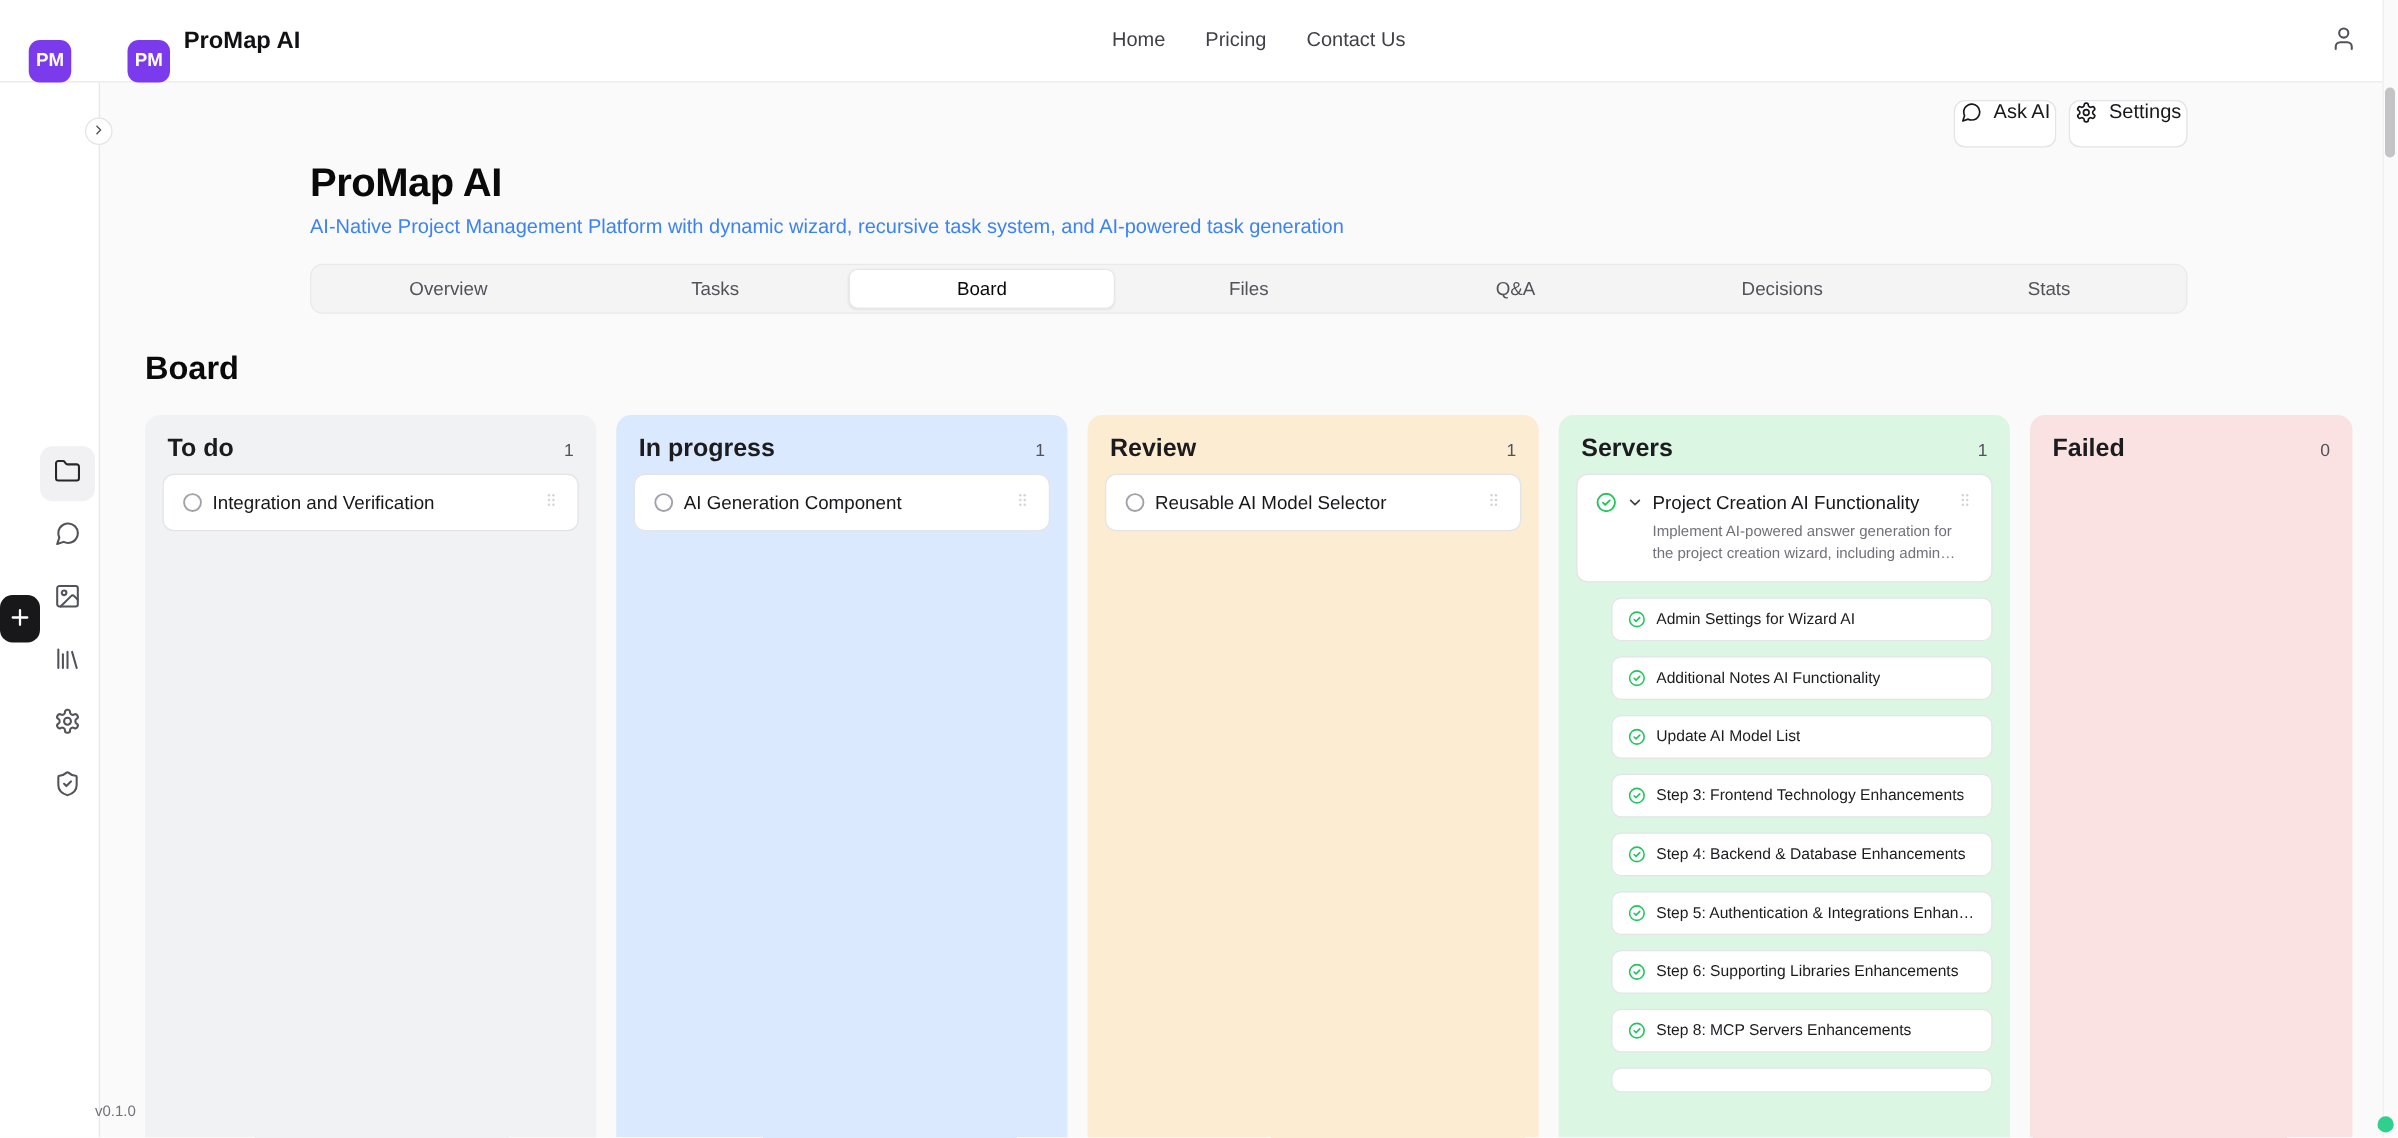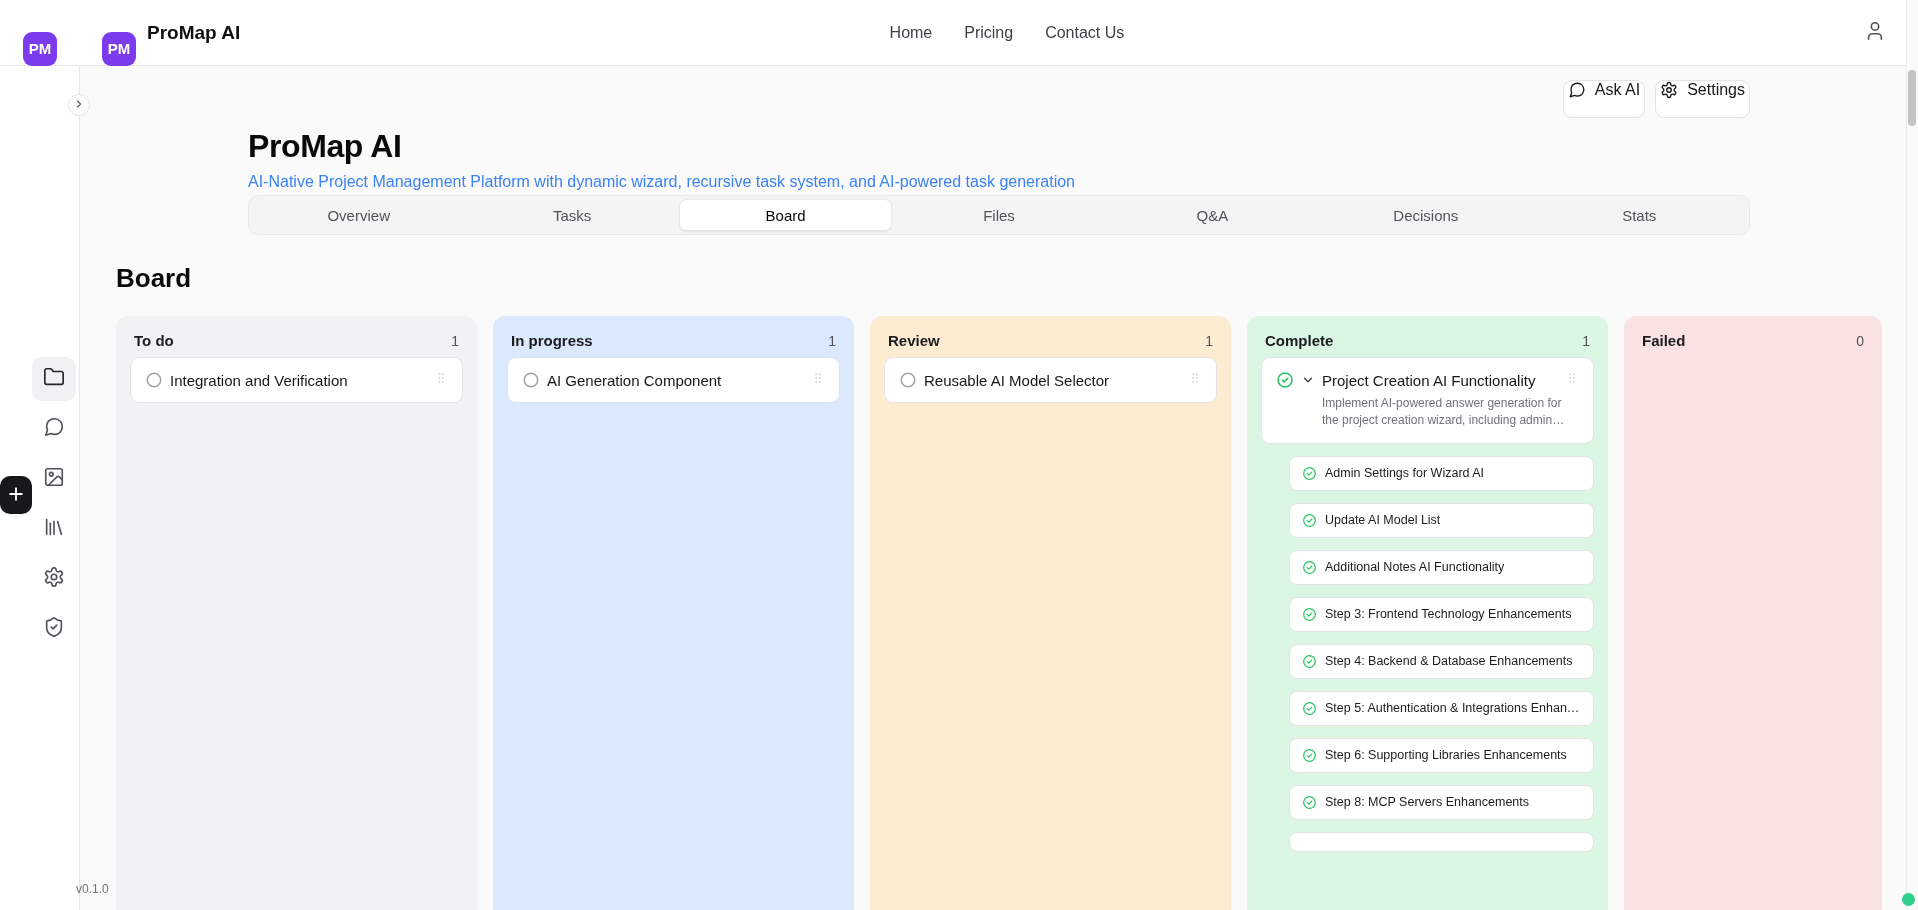--- a/index.html
+++ b/index.html
@@ -41,36 +41,36 @@
   
   .main { flex:1; background:#fafafa; overflow:hidden; padding:0 36px; }
   .hdr { max-width:1502px; margin:0 auto; }
   .actions-row { display:flex; justify-content:flex-end; gap:10px; margin-top:14px; }
   .btn { height:38px; padding:0 4px; border:1px solid #e4e4e7; background:#fff;
     border-radius:9px; display:inline-flex; align-items:flex-start; gap:9px;
     font-size:16px; font-weight:500; color:#18181b; cursor:pointer;
     font-family:"Liberation Sans", sans-serif; }
   .page-title { font-size:32px; font-weight:700; margin:10px 0 0; color:#0a0a0a; letter-spacing:-0.4px; }
   .page-sub { margin:8px 0 0; font-size:16px; color:#3b82f6; }
-  .tabs { margin-top:4px; background:#f4f4f5; border:1px solid #e9e9ec; border-radius:10px;
+  .tabs { margin-top:20px; background:#f4f4f5; border:1px solid #e9e9ec; border-radius:10px;
     padding:3px; display:flex; height:40px; }
   .tab { flex:1; display:flex; align-items:center; justify-content:center;
     font-size:15px; font-weight:500; color:#52525b; border-radius:7px; cursor:pointer;
     border:1px solid transparent; }
   .tab.active { background:#fff; color:#09090b; border:1px solid #e7e7ea;
     box-shadow:0 1px 2px rgba(0,0,0,.07); }
 
   .board-heading { font-size:26px; font-weight:700; margin:28px 0 0; color:#0a0a0a; }
 
   
   .columns { display:flex; gap:16px; margin-top:22px; align-items:stretch; height:900px; }
   .column { flex:0 0 361px; width:361px; border-radius:12px; padding:14px; }
   .column.fill { flex:1 1 auto; width:auto; min-width:0; }
   .col-header { display:flex; justify-content:space-between; align-items:center; padding:2px 4px; }
-  .col-name { font-size:15px; font-weight:700; color:#1c1c1f; }
+  .col-name { font-size:20px; font-weight:700; color:#1c1c1f; }
   .col-count { font-size:14px; color:#52525b; }
   .card-list { margin-top:6px; display:flex; flex-direction:column; gap:12px; }
   .card { background:#fff; border:1px solid #e4e4e7; border-radius:9px; padding:13px 14px; cursor:pointer; }
   .card-row { display:flex; align-items:center; gap:7px; }
   .s-icon { width:18px; height:18px; flex:none; display:flex; cursor:pointer; }
   .s-icon svg { width:18px; height:18px; }
   .chev { width:14px; height:14px; flex:none; display:flex; cursor:pointer; }
   .chev svg { width:14px; height:14px; }
   .card-title { font-size:15px; font-weight:500; color:#18181b; flex:1; min-width:0;
     white-space:nowrap; overflow:hidden; text-overflow:ellipsis; }
@@ -314,21 +314,21 @@
                       <circle cx="9" cy="18.5" r="1.7"></circle>
                       <circle cx="15" cy="18.5" r="1.7"></circle>
                     </svg>
                   </span>
                 </div>
               </div>
             </div>
           </section>
           <section class="column" style="background: rgb(220, 246, 228);">
             <div class="col-header">
-              <span class="col-name">Complete</span>
+              <span class="col-name">Servers</span>
               <span class="col-count">1</span>
             </div>
             <div class="card-list">
               <div class="card">
                 <div class="card-row">
                   <span class="s-icon">
                     <svg viewBox="0 0 24 24" fill="none" stroke="#22c55e" stroke-width="2" stroke-linecap="round" stroke-linejoin="round">
                       <circle cx="12" cy="12" r="9.3"></circle>
                       <path d="m8.5 12.2 2.4 2.4 4.8-4.8"></path>
                     </svg>
@@ -362,30 +362,30 @@
                   </span>
                   <span class="sub-label">Admin Settings for Wizard AI</span>
                 </div>
                 <div class="subtask">
                   <span class="sub-icon">
                     <svg viewBox="0 0 24 24" fill="none" stroke="#22c55e" stroke-width="2" stroke-linecap="round" stroke-linejoin="round">
                       <circle cx="12" cy="12" r="9.3"></circle>
                       <path d="m8.5 12.2 2.4 2.4 4.8-4.8"></path>
                     </svg>
                   </span>
+                  <span class="sub-label">Additional Notes AI Functionality</span>
+                </div>
+                <div class="subtask">
+                  <span class="sub-icon">
+                    <svg viewBox="0 0 24 24" fill="none" stroke="#22c55e" stroke-width="2" stroke-linecap="round" stroke-linejoin="round">
+                      <circle cx="12" cy="12" r="9.3"></circle>
+                      <path d="m8.5 12.2 2.4 2.4 4.8-4.8"></path>
+                    </svg>
+                  </span>
                   <span class="sub-label">Update AI Model List</span>
-                </div>
-                <div class="subtask">
-                  <span class="sub-icon">
-                    <svg viewBox="0 0 24 24" fill="none" stroke="#22c55e" stroke-width="2" stroke-linecap="round" stroke-linejoin="round">
-                      <circle cx="12" cy="12" r="9.3"></circle>
-                      <path d="m8.5 12.2 2.4 2.4 4.8-4.8"></path>
-                    </svg>
-                  </span>
-                  <span class="sub-label">Additional Notes AI Functionality</span>
                 </div>
                 <div class="subtask">
                   <span class="sub-icon">
                     <svg viewBox="0 0 24 24" fill="none" stroke="#22c55e" stroke-width="2" stroke-linecap="round" stroke-linejoin="round">
                       <circle cx="12" cy="12" r="9.3"></circle>
                       <path d="m8.5 12.2 2.4 2.4 4.8-4.8"></path>
                     </svg>
                   </span>
                   <span class="sub-label">Step 3: Frontend Technology Enhancements</span>
                 </div>

